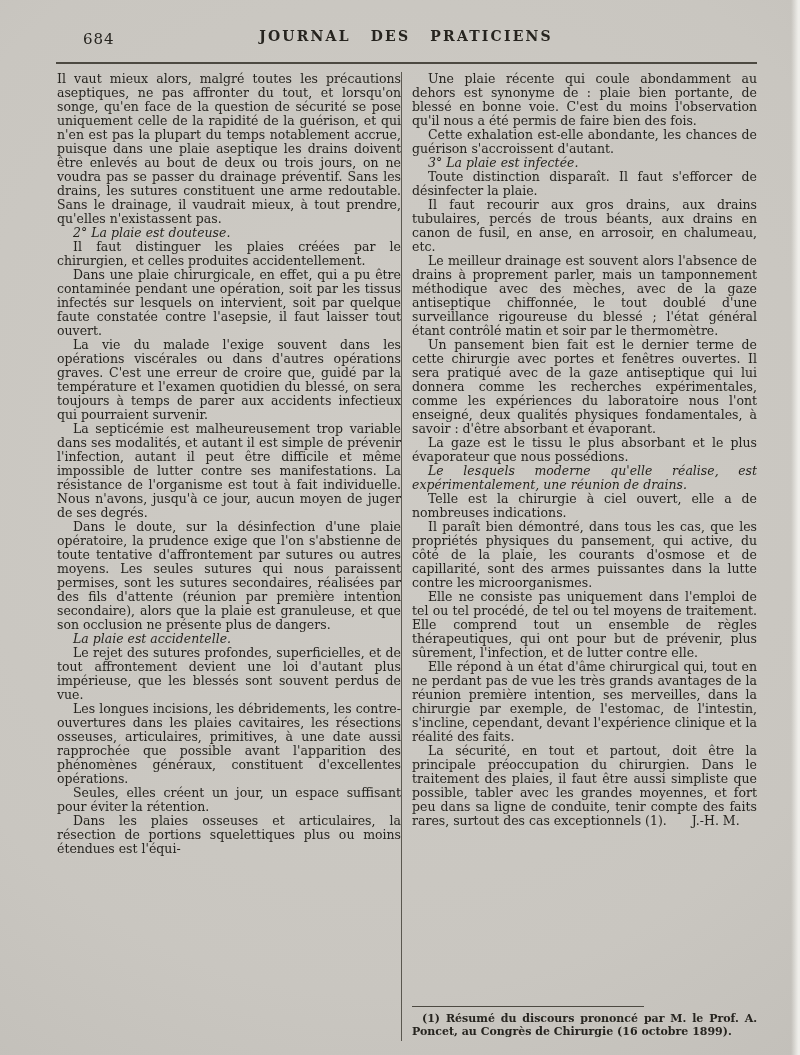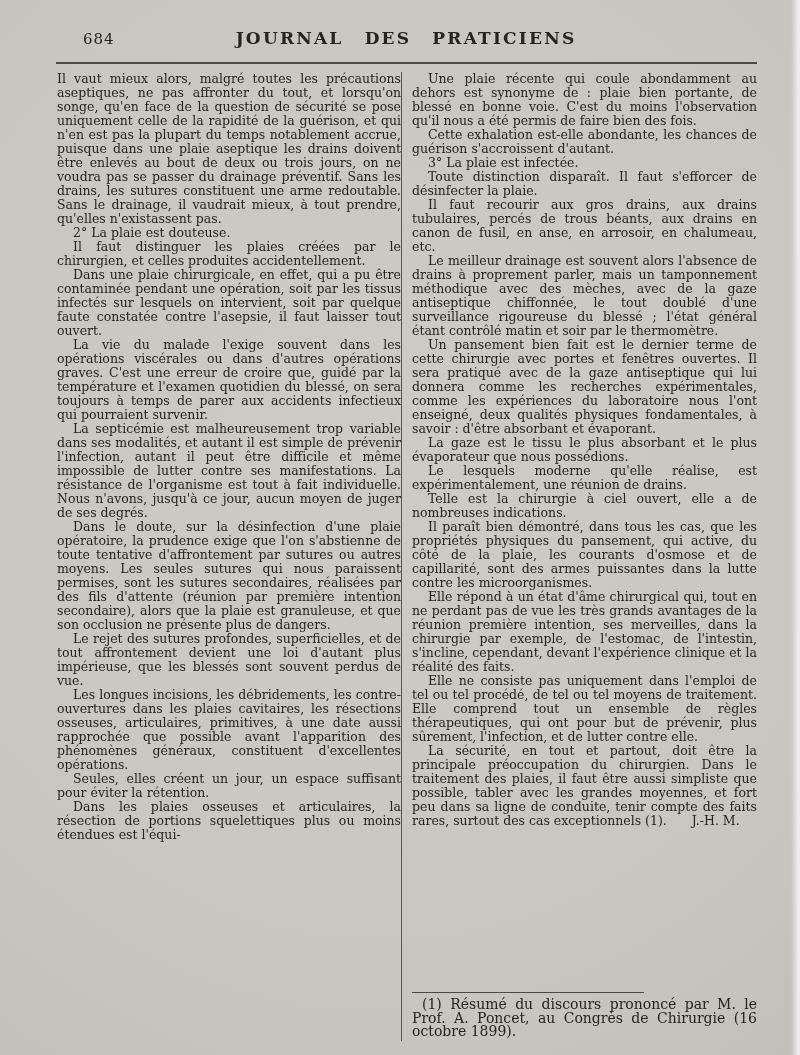--- a/index.html
+++ b/index.html
@@ -21,21 +21,21 @@
     pointer-events: none;
   }
   .header { position: absolute; top: 28px; left: 57px; right: 45px; height: 26px; }
   .page-number {
     position: absolute; left: 26px; top: 2px;
     font-size: 15px; letter-spacing: 1px; font-weight: normal;
   }
   .journal-title {
     position: absolute; left: 0; right: 0; top: 0; margin: 0;
     text-align: center;
-    font-size: 17px; font-weight: bold;
+    font-size: 14px; font-weight: bold;
     letter-spacing: 2.2px; word-spacing: 13px;
   }
   .header-rule {
     position: absolute; top: 62px; left: 56px; width: 701px; height: 2px;
     background: #4c4941;
   }
   .columns {
     position: absolute; top: 72px; left: 57px; width: 700px; bottom: 14px;
     display: flex;
   }
@@ -44,26 +44,26 @@
   .col-right { width: 345px; display: flex; flex-direction: column; overflow: hidden; }
   .para {
     margin: 0;
     font-size: 12.5px;
     line-height: 14px;
     text-align: justify;
     text-indent: 16px;
     hyphens: auto;
   }
   .para.no-indent { text-indent: 0; }
-  .para.italic { }
+  .para.italic { font-style: italic; }
   .footnote { margin-top: auto; padding-top: 7px; padding-bottom: 2px; }
   .footnote-rule { width: 232px; height: 1px; background: #4c4941; margin-bottom: 5px; }
   .footnote-text {
-    margin: 0; font-size: 14px; line-height: 13.6px;
-    text-align: justify; text-indent: 10px;
+    margin: 0; font-size: 11px; line-height: 13.6px;
+    text-align: justify; text-indent: 10px; font-weight: bold;
   }
 </style>
 </head>
 <body>
 
 <div class="page">
 
   <header class="header">
     <span class="page-number">684</span>
     <h1 class="journal-title">JOURNAL DES PRATICIENS</h1>
@@ -73,20 +73,21 @@
 
   <main class="columns">
     <section class="col-left" id="left-paras">
         <p class="para no-indent">Il vaut mieux alors, malgré toutes les précautions aseptiques, ne pas affronter du tout, et lorsqu'on songe, qu'en face de la question de sécurité se pose uniquement celle de la rapidité de la guérison, et qui n'en est pas la plupart du temps notablement accrue, puisque dans une plaie aseptique les drains doivent être enlevés au bout de deux ou trois jours, on ne voudra pas se passer du drainage préventif. Sans les drains, les sutures constituent une arme redoutable. Sans le drainage, il vaudrait mieux, à tout prendre, qu'elles n'existassent pas.</p>
         <p class="para italic">2° La plaie est douteuse.</p>
         <p class="para">Il faut distinguer les plaies créées par le chirurgien, et celles produites accidentellement.</p>
         <p class="para">Dans une plaie chirurgicale, en effet, qui a pu être contaminée pendant une opération, soit par les tissus infectés sur lesquels on intervient, soit par quelque faute constatée contre l'asepsie, il faut laisser tout ouvert.</p>
         <p class="para">La vie du malade l'exige souvent dans les opérations viscérales ou dans d'autres opérations graves. C'est une erreur de croire que, guidé par la température et l'examen quotidien du blessé, on sera toujours à temps de parer aux accidents infectieux qui pourraient survenir.</p>
         <p class="para">La septicémie est malheureusement trop variable dans ses modalités, et autant il est simple de prévenir l'infection, autant il peut être difficile et même impossible de lutter contre ses manifestations. La résistance de l'organisme est tout à fait individuelle. Nous n'avons, jusqu'à ce jour, aucun moyen de juger de ses degrés.</p>
         <p class="para">Dans le doute, sur la désinfection d'une plaie opératoire, la prudence exige que l'on s'abstienne de toute tentative d'affrontement par sutures ou autres moyens. Les seules sutures qui nous paraissent permises, sont les sutures secondaires, réalisées par des fils d'attente (réunion par première intention secondaire), alors que la plaie est granuleuse, et que son occlusion ne présente plus de dangers.</p>
+        <p class="para italic">La plaie est accidentelle.</p>
         <p class="para">Le rejet des sutures profondes, superficielles, et de tout affrontement devient une loi d'autant plus impérieuse, que les blessés sont souvent perdus de vue.</p>
         <p class="para">Les longues incisions, les débridements, les contre-ouvertures dans les plaies cavitaires, les résections osseuses, articulaires, primitives, à une date aussi rapprochée que possible avant l'apparition des phénomènes généraux, constituent d'excellentes opérations.</p>
         <p class="para">Seules, elles créent un jour, un espace suffisant pour éviter la rétention.</p>
         <p class="para">Dans les plaies osseuses et articulaires, la résection de portions squelettiques plus ou moins étendues est l'équi-</p>
       </section>
 
     <div class="col-divider"></div>
 
     <section class="col-right">
       <div id="right-paras">
@@ -94,22 +95,22 @@
           <p class="para">Cette exhalation est-elle abondante, les chances de guérison s'accroissent d'autant.</p>
           <p class="para italic">3° La plaie est infectée.</p>
           <p class="para">Toute distinction disparaît. Il faut s'efforcer de désinfecter la plaie.</p>
           <p class="para">Il faut recourir aux gros drains, aux drains tubulaires, percés de trous béants, aux drains en canon de fusil, en anse, en arrosoir, en chalumeau, etc.</p>
           <p class="para">Le meilleur drainage est souvent alors l'absence de drains à proprement parler, mais un tamponnement méthodique avec des mèches, avec de la gaze antiseptique chiffonnée, le tout doublé d'une surveillance rigoureuse du blessé ; l'état général étant contrôlé matin et soir par le thermomètre.</p>
           <p class="para">Un pansement bien fait est le dernier terme de cette chirurgie avec portes et fenêtres ouvertes. Il sera pratiqué avec de la gaze antiseptique qui lui donnera comme les recherches expérimentales, comme les expériences du laboratoire nous l'ont enseigné, deux qualités physiques fondamentales, à savoir : d'être absorbant et évaporant.</p>
           <p class="para">La gaze est le tissu le plus absorbant et le plus évaporateur que nous possédions.</p>
           <p class="para italic">Le lesquels moderne qu'elle réalise, est expérimentalement, une réunion de drains.</p>
           <p class="para">Telle est la chirurgie à ciel ouvert, elle a de nombreuses indications.</p>
           <p class="para">Il paraît bien démontré, dans tous les cas, que les propriétés physiques du pansement, qui active, du côté de la plaie, les courants d'osmose et de capillarité, sont des armes puissantes dans la lutte contre les microorganismes.</p>
+          <p class="para">Elle ne consiste pas uniquement dans l'emploi de tel ou tel procédé, de tel ou tel moyens de traitement. Elle comprend tout un ensemble de règles thérapeutiques, qui ont pour but de prévenir, plus sûrement, l'infection, et de lutter contre elle.</p>
           <p class="para">Elle répond à un état d'âme chirurgical qui, tout en ne perdant pas de vue les très grands avantages de la réunion première intention, ses merveilles, dans la chirurgie par exemple, de l'estomac, de l'intestin, s'incline, cependant, devant l'expérience clinique et la réalité des faits.</p>
-          <p class="para">Elle ne consiste pas uniquement dans l'emploi de tel ou tel procédé, de tel ou tel moyens de traitement. Elle comprend tout un ensemble de règles thérapeutiques, qui ont pour but de prévenir, plus sûrement, l'infection, et de lutter contre elle.</p>
           <p class="para">La sécurité, en tout et partout, doit être la principale préoccupation du chirurgien. Dans le traitement des plaies, il faut être aussi simpliste que possible, tabler avec les grandes moyennes, et fort peu dans sa ligne de conduite, tenir compte des faits rares, surtout des cas exceptionnels (1).  J.-H. M.</p>
         </div>
       <div class="footnote">
         <div class="footnote-rule"></div>
         <p class="footnote-text">(1) Résumé du discours prononcé par M. le Prof. A. Poncet, au Congrès de Chirurgie (16 octobre 1899).</p>
       </div>
     </section>
   </main>
 
   <div class="scan-edge"></div>

